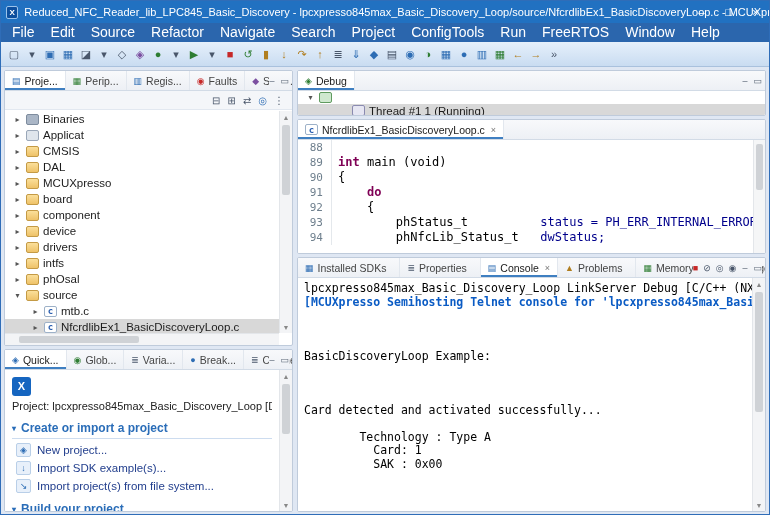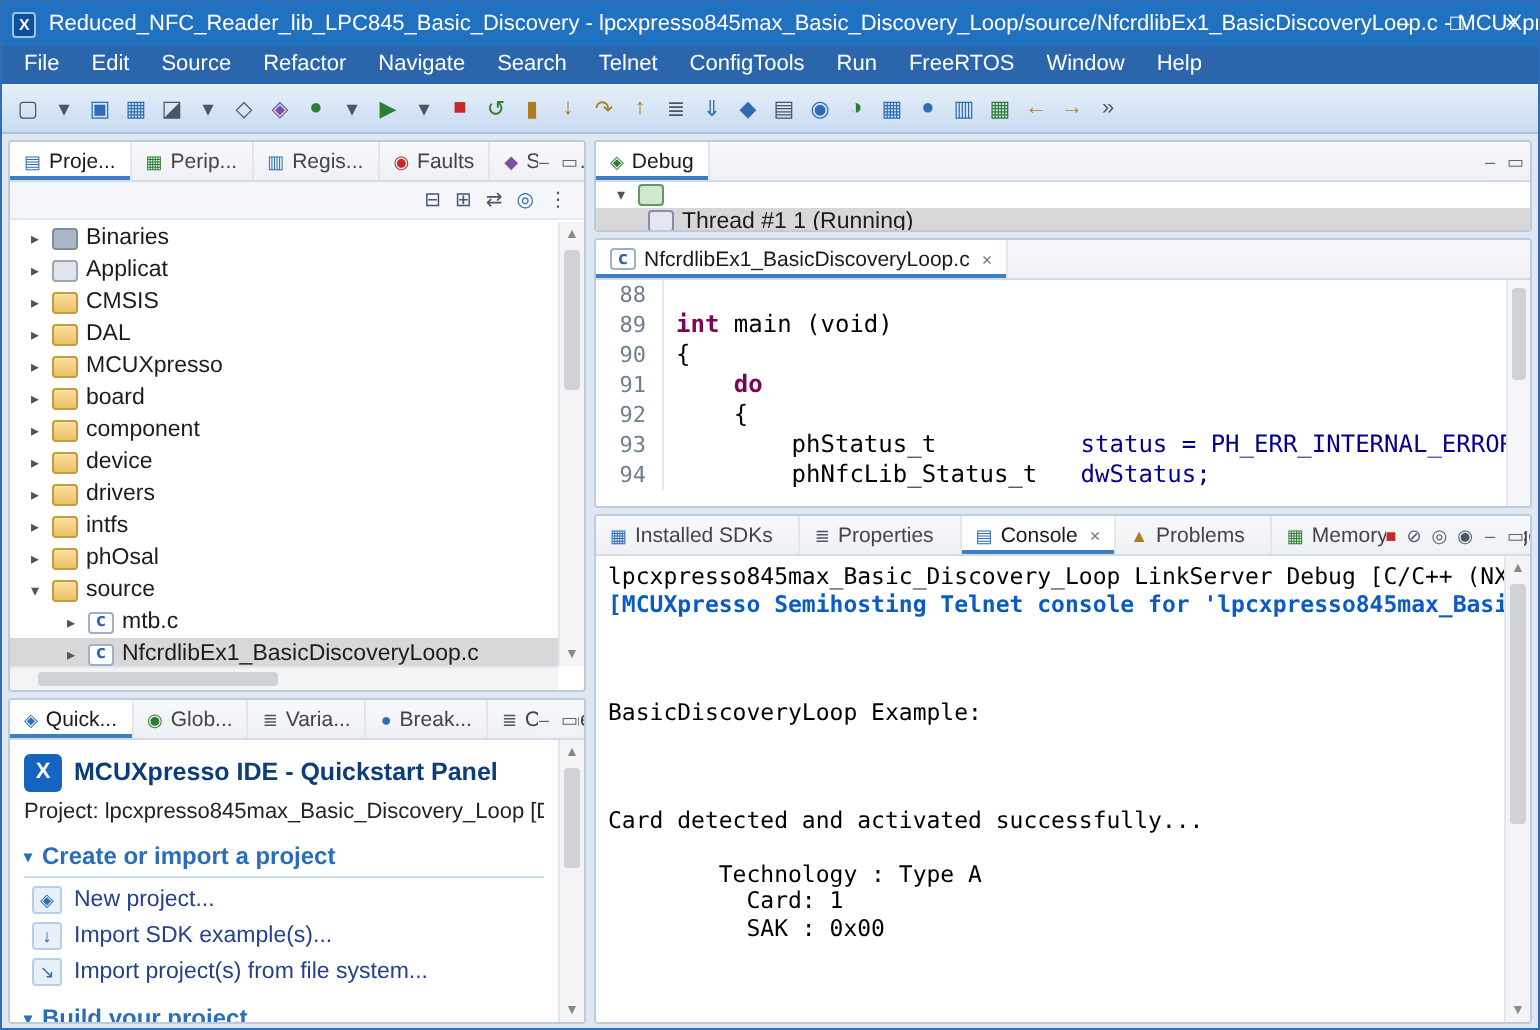--- a/index.html
+++ b/index.html
@@ -6,21 +6,21 @@
   body { font-family: "Liberation Sans", sans-serif; background:#9db4cc; }
   .win { position:relative; width:770px; height:515px; border:1px solid #2f6db8; background:#dfe7f3; overflow:hidden; }
 
   
   .titlebar { position:absolute; left:0; top:0; width:768px; height:22px; background:#2171c1; display:flex; align-items:center; padding-left:5px; gap:6px; }
   .appicon { width:13px; height:13px; background:#0d4f9e; border:1px solid #9cc3ea; border-radius:2px; color:#fff; font:bold 8px "Liberation Sans",sans-serif; display:flex; align-items:center; justify-content:center; }
   .title { color:#fff; font-size:11px; white-space:nowrap; overflow:hidden; }
   .win-controls { position:absolute; right:0; top:0; display:flex; height:22px; }
   .wbtn { width:27px; height:22px; display:flex; align-items:center; justify-content:center; color:#fff; font-size:11px; }
   .menubar { position:absolute; left:0; top:22px; width:768px; height:19px; background:#2b66ad; display:flex; align-items:center; padding-left:3px; }
-  .menu-item { padding:0 8px; color:#fff; font-size:11px; line-height:19px; white-space:nowrap; }
+  .menu-item { padding:0 8px; color:#fff; font-size:14px; line-height:19px; white-space:nowrap; }
   .toolbar { position:absolute; left:0; top:41px; width:768px; height:25px; background:linear-gradient(#e6f0fb,#c9dcf1); border-bottom:1px solid #a9c1dd; display:flex; align-items:center; padding:0 4px; overflow:hidden; }
   .tbi { width:18px; height:19px; display:flex; align-items:center; justify-content:center; font-size:11px; border-radius:2px; flex:none; }
   .tbg{color:#2e7d32} .tbb{color:#2e6db4} .tbr{color:#c62828} .tbk{color:#49566a} .tby{color:#b07d1e} .tbp{color:#7b4fa0}
 
   
   .panel { position:absolute; background:#fff; border:1px solid #bfcbdb; border-radius:2px; overflow:hidden; }
   .ptabs { position:relative; height:20px; display:flex; align-items:stretch; background:linear-gradient(#f8f9fb,#edf0f5); border-bottom:1px solid #d2dbe6; overflow:hidden; white-space:nowrap; }
   .ptab { flex:none; display:flex; align-items:center; gap:4px; padding:0 7px; font-size:10.5px; color:#444; border-right:1px solid #e2e7ee; }
   .ptab.sel { background:#fff; color:#1a1a1a; box-shadow:inset 0 -2px 0 #3f7fc1; }
   .tico { font-size:9px; }
@@ -61,21 +61,21 @@
   .qsec { margin-top:9px; display:flex; gap:5px; align-items:center; color:#2a6db8; font-weight:bold; font-size:12px; border-bottom:1px solid #cddcef; padding-bottom:3px; }
   .qsec .arr { color:#2a6db8; width:auto; }
   .qlink { display:flex; gap:6px; align-items:center; margin-top:4px; padding-left:4px; font-size:11.5px; color:#24408e; white-space:nowrap; }
   .qlico { width:15px; height:14px; color:#2e6db4; font-size:9px; display:flex; align-items:center; justify-content:center; background:#e8f0fa; border:1px solid #b9cfe8; border-radius:2px; flex:none; }
   .qsb { top:20px; }
 
   
   .debug { left:296px; top:69px; width:469px; height:46px; }
   .dbody { position:absolute; top:20px; bottom:0; left:0; right:0; background:#fff; font-size:11.5px; overflow:hidden; }
   .dbody .trow { height:13px; }
-  .dbody .trow.lvl2 { padding-left:13px; }
+  .dbody .trow.lvl2 { padding-left:41px; }
 
   
   .editor { left:296px; top:118px; width:469px; height:135px; }
   .ecode { position:absolute; top:20px; bottom:0; left:0; right:12px; background:#fff; overflow:hidden; }
   .cline { display:flex; height:15px; font:12px "DejaVu Sans Mono",monospace; white-space:pre; align-items:center; }
   .lnum { width:34px; flex:0 0 34px; text-align:right; padding-right:8px; color:#6e7f8d; border-right:1px solid #e4e8ec; font-size:11px; height:15px; line-height:15px; }
   .lcode { padding-left:6px; height:15px; line-height:15px; }
   .lkw { color:#7f0055; font-weight:bold; }
   .lpl { color:#000; }
   .lmac { color:#00008c; }
@@ -106,21 +106,21 @@
   </div>
 
   <div class="menubar">
 
   <span class="menu-item">File</span>
       <span class="menu-item">Edit</span>
       <span class="menu-item">Source</span>
       <span class="menu-item">Refactor</span>
       <span class="menu-item">Navigate</span>
       <span class="menu-item">Search</span>
-      <span class="menu-item">Telnet</span>
+      <span class="menu-item">Project</span>
       <span class="menu-item">ConfigTools</span>
       <span class="menu-item">Run</span>
       <span class="menu-item">FreeRTOS</span>
       <span class="menu-item">Window</span>
       <span class="menu-item">Help</span>
     </div>
 
   <div class="toolbar">
 
   <span class="tbi tbk">▢</span>
@@ -299,21 +299,20 @@
         <span>Break...</span>
       </div>
         <div class="ptab">
         <span class="tico tbk">≣</span>
         <span>Outline</span>
       </div>
       </div>
     <div class="qbody">
       <div class="qtitle-row">
         <span class="qlogo">X</span>
-        <span class="qtitle">MCUXpresso IDE - Quickstart Panel</span>
       </div>
       <div class="qproj">Project: lpcxpresso845max_Basic_Discovery_Loop [De</div>
       <div class="qsec">
         <span class="arr">▾</span>
         <span>Create or import a project</span>
       </div>
       <div>
 
       <div class="qlink">
           <span class="qlico">◈</span>

